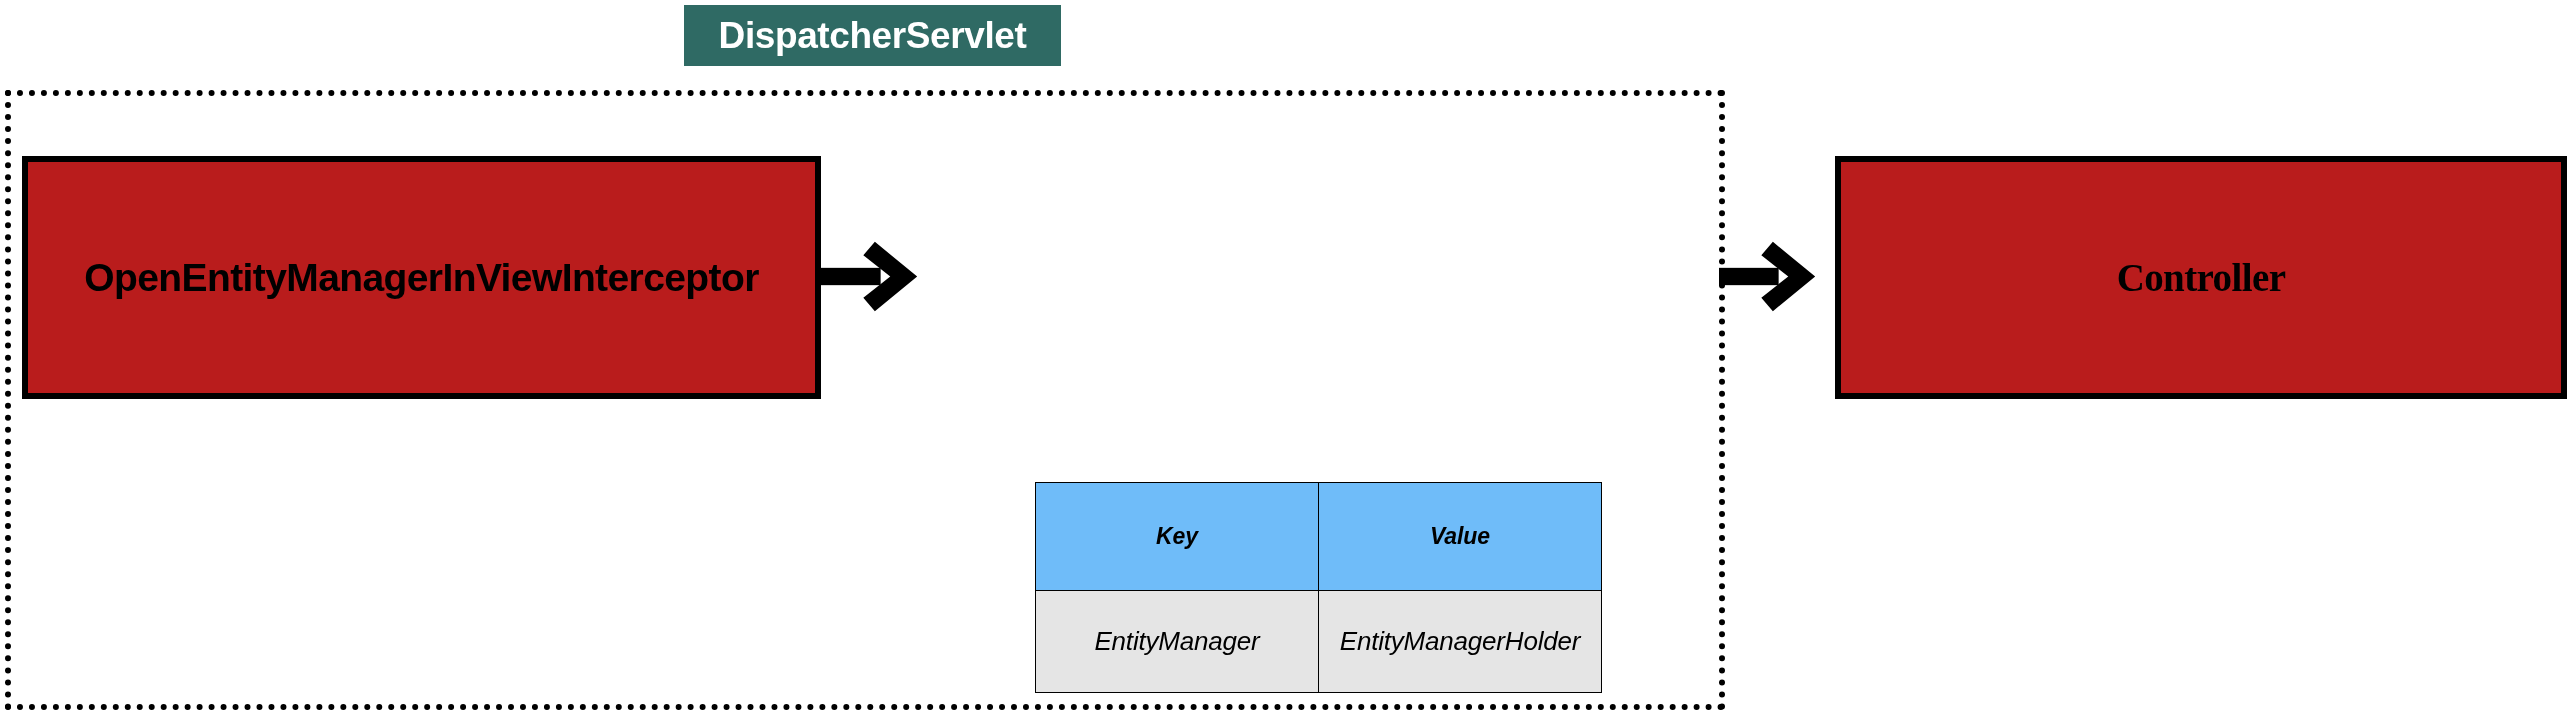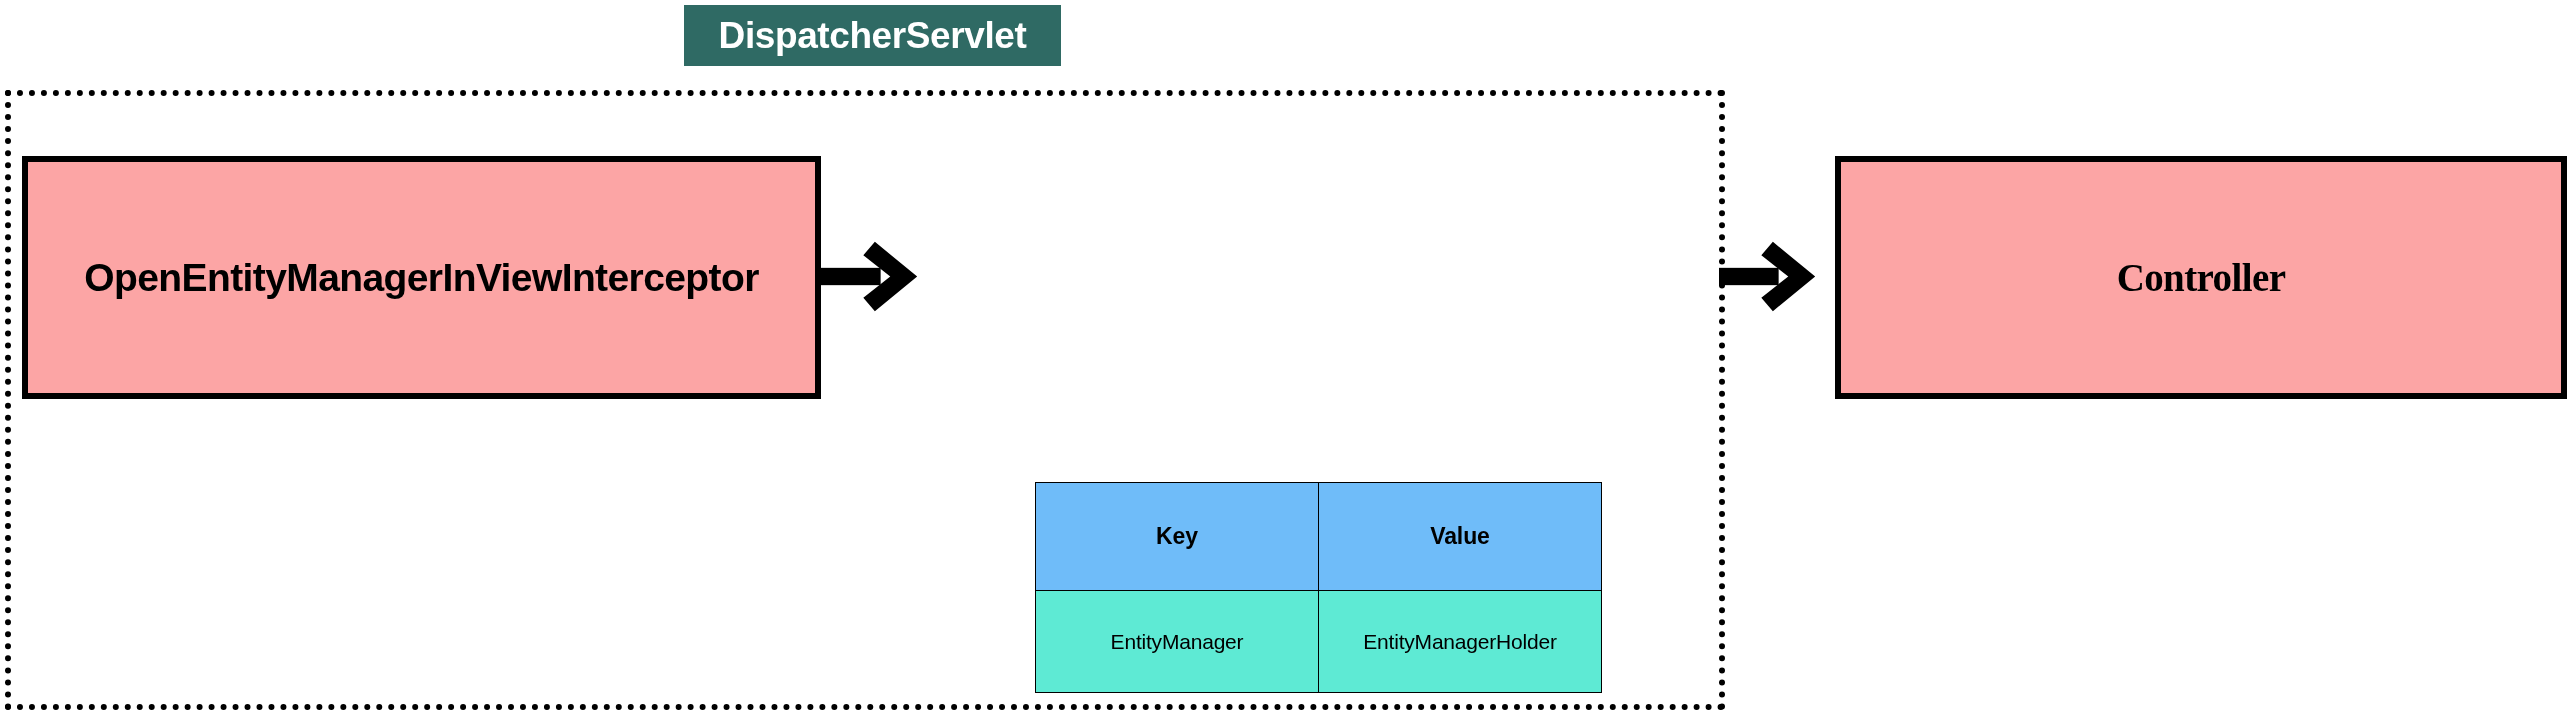--- a/index.html
+++ b/index.html
@@ -52,21 +52,21 @@
     box-sizing: border-box;
     border: 6.7px dotted #000000;
     background: transparent;
   }
 
   
   .node-box {
     position: absolute;
     box-sizing: border-box;
     border: 6.7px solid #000000;
-    background: #fca5a5;
+    background: #b91c1c;
     display: flex;
     align-items: center;
     justify-content: center;
     top: 156px;
     height: 243px;
   }
   .node-box span {
     color: #000000;
     font-size: 39px;
     font-weight: bold;
@@ -110,32 +110,33 @@
     table-layout: fixed;
     background: #ffffff;
   }
   .kv-table th,
   .kv-table td {
     border: 1.9px solid #000000;
     padding: 0;
     text-align: center;
     vertical-align: middle;
     color: #000000;
+    font-style: italic;
   }
   .kv-table th {
     background: #6fbcf9;
     height: 107px;
     font-size: 23px;
     font-weight: bold;
     letter-spacing: -0.1px;
   }
   .kv-table td {
-    background: #5eead4;
+    background: #e5e5e5;
     height: 101px;
-    font-size: 21px;
+    font-size: 26px;
     font-weight: normal;
     letter-spacing: -0.2px;
   }
   .kv-table col.c-key { width: 283px; }
   .kv-table col.c-val { width: 283px; }
 </style>
 </head>
 <body>
 
 <div id="canvas">

